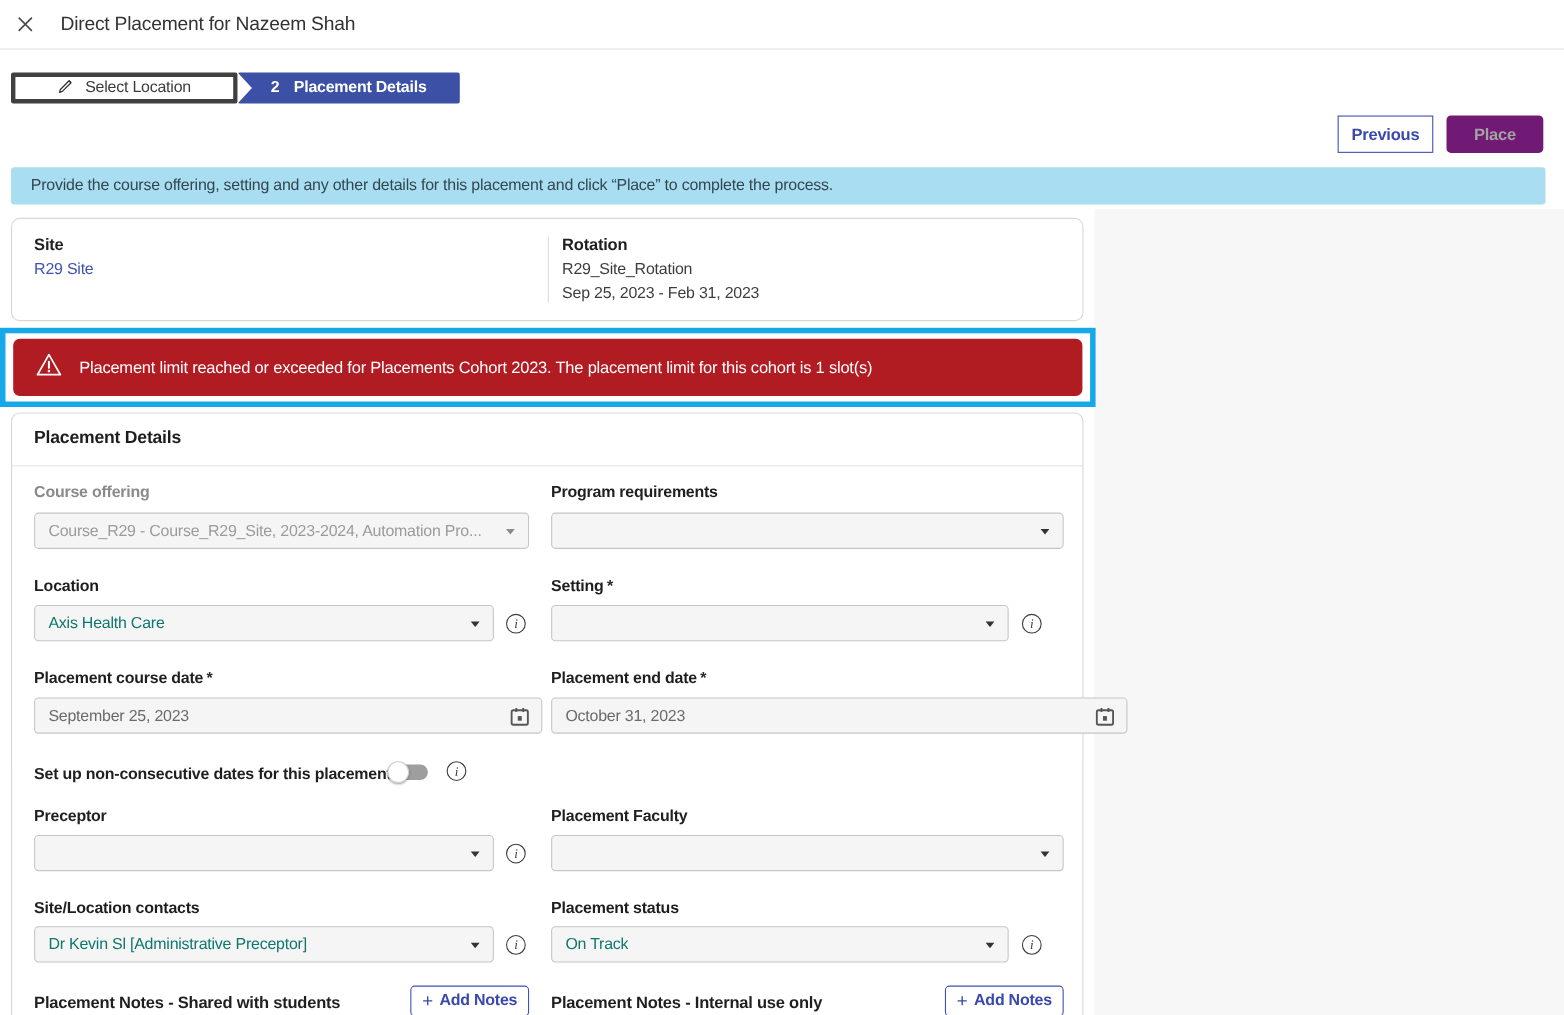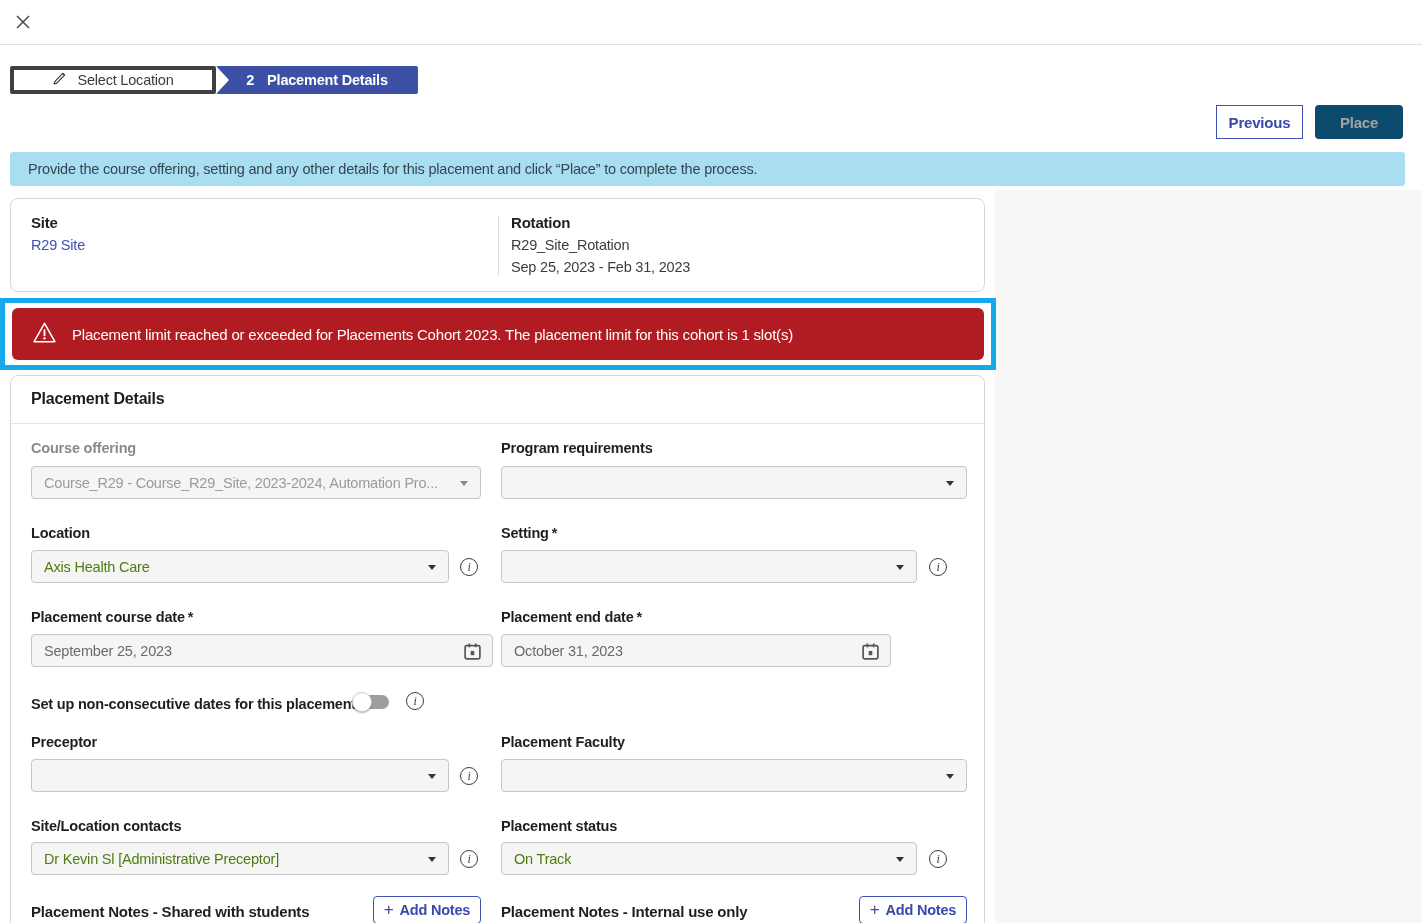--- a/index.html
+++ b/index.html
@@ -44,21 +44,21 @@
 
   
   .btn-previous {
     position: absolute; left: 1216px; top: 105px; width: 87px; height: 34px;
     background: #fff; border: 1px solid #3f51b5; border-radius: 0;
     color: #3949ab; font-size: 15px; font-weight: 700;
     display: flex; align-items: center; justify-content: center; cursor: pointer;
   }
   .btn-place {
     position: absolute; left: 1315px; top: 105px; width: 88px; height: 34px;
-    background: #0c4a6e; border: none; border-radius: 4px;
+    background: #701a75; border: none; border-radius: 4px;
     color: #a3a3a3; font-size: 15px; font-weight: 700;
     display: flex; align-items: center; justify-content: center;
   }
 
   
   .info-banner {
     position: absolute; left: 10px; top: 152px; width: 1395px; height: 34px;
     background: #a9ddf1; border-radius: 3px;
     display: flex; align-items: center; padding-left: 18px;
     font-size: 14.5px; color: #324750;
@@ -97,21 +97,21 @@
   
   .form-card { left: 10px; top: 375px; width: 975px; height: 560px; border-radius: 8px 8px 0 0; }
   .section-title { position: absolute; left: 20px; top: 14px; font-size: 16px; font-weight: 700; color: #1d1d1d; }
   .section-divider { position: absolute; left: 0; right: 0; top: 47px; height: 1px; background: #e4e4e4; }
 
   .form-label { position: absolute; font-size: 14.5px; font-weight: 700; color: #1f1f1f; }
   .req { font-weight: 700; color: #2b2b2b; margin-left: 3px; }
   .select, .datefield {
     position: absolute; height: 33px; background: #f5f5f5;
     border: 1px solid #c6c6c6; border-radius: 4px;
-    font-size: 14.5px; color: #4d7c0f;
+    font-size: 14.5px; color: #0f766e;
     display: flex; align-items: center; padding: 0 30px 0 12px; cursor: pointer;
     white-space: nowrap; overflow: hidden;
   }
   .select .value, .datefield .value { overflow: hidden; text-overflow: ellipsis; }
   .select.disabled { color: #9b9b9b; cursor: default; }
   .datefield { color: #6a6a6a; }
   .caret {
     position: absolute; right: 12px; top: 14px; width: 0; height: 0;
     border-left: 4.5px solid transparent; border-right: 4.5px solid transparent;
     border-top: 5.5px solid #333;
@@ -143,20 +143,21 @@
 <body>
 
 <div class="right-bg"></div>
 
 <div class="top-header">
   <span class="close-btn">
     <svg width="20" height="20" viewBox="0 0 20 20">
         <path d="M4 4 L16 16 M16 4 L4 16" stroke="#4a4a4a" stroke-width="1.5" fill="none"></path>
       </svg>
   </span>
+  <span class="page-title">Direct Placement for Nazeem Shah</span>
 </div>
 
 <div class="stepper">
   <div class="step2">
     <span>2</span>
     <span>Placement Details</span>
   </div>
   <div class="step1-arrow"></div>
   <div class="step1">
     <span>
@@ -236,21 +237,21 @@
     <span class="cal-icon">
       <svg width="19" height="19" viewBox="0 0 18 18">
           <rect x="2" y="3.5" width="14" height="12.5" rx="1.5" fill="none" stroke="#555" stroke-width="1.6"></rect>
           <path d="M6 1.5 V5 M12 1.5 V5" stroke="#555" stroke-width="1.6"></path>
           <rect x="7.3" y="8.5" width="3.4" height="4" fill="#555"></rect>
         </svg>
     </span>
   </div>
 
   <span class="form-label" style="left:490px; top:233px;"><span>Placement end date</span><span class="req">*</span></span>
-  <div class="datefield" style="left:490px; top:258px; width:390px;">
+  <div class="datefield" style="left:490px; top:258px; width:524px;">
     <span class="value">October 31, 2023</span>
     <span class="cal-icon">
       <svg width="19" height="19" viewBox="0 0 18 18">
           <rect x="2" y="3.5" width="14" height="12.5" rx="1.5" fill="none" stroke="#555" stroke-width="1.6"></rect>
           <path d="M6 1.5 V5 M12 1.5 V5" stroke="#555" stroke-width="1.6"></path>
           <rect x="7.3" y="8.5" width="3.4" height="4" fill="#555"></rect>
         </svg>
     </span>
   </div>
 

